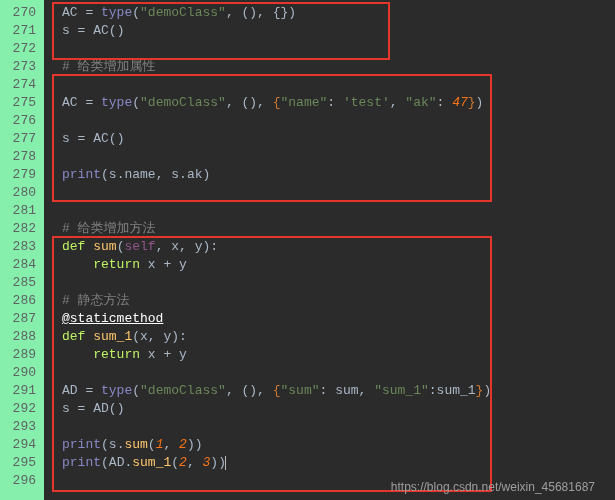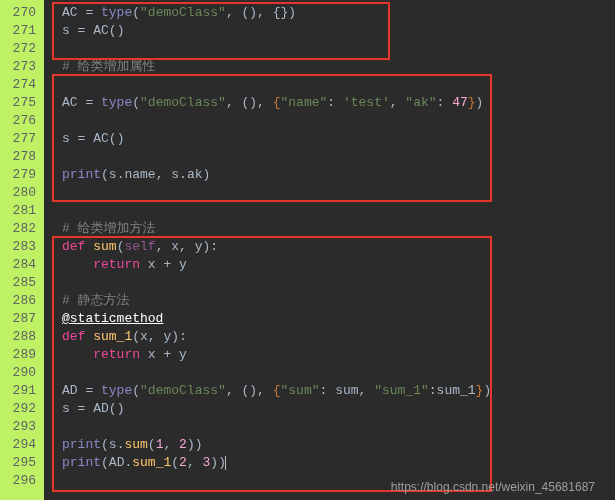--- a/index.html
+++ b/index.html
@@ -10,21 +10,21 @@
     width: 615px;
     height: 500px;
     overflow: hidden;
     position: relative;
   }
   .editor {
     display: flex;
     height: 100%;
   }
   .gutter {
-    background: #bef264;
+    background: #86efac;
     color: #606366;
     text-align: right;
     padding: 4px 8px 4px 6px;
     user-select: none;
     flex-shrink: 0;
     width: 44px;
   }
   .gutter div { height: 18px; line-height: 18px; }
   .code {
     flex: 1;
@@ -39,25 +39,25 @@
     color: #a9b7c6;
     position: relative;
   }
   .box {
     position: absolute;
     border: 2px solid #e6352b;
     pointer-events: none;
     z-index: 5;
   }
   
-  .kw { color: #ec4899; margin-top: 12px; }
+  .kw { color: #bef264; margin-top: 12px; }
   .fn { color: #ffc66d; }
   .bi { color: #8888c6; margin-top: 44px; }
   .st { color: #6a8759; }
-  .nu { color: #f9a8d4; }
+  .nu { color: #f97316; font-style: italic; }
   .cm { color: #808080; text-align: center; }
   .pa { color: #a9b7c6; }
   .bc { color: #cc7832; }
   .dc { color: #ffffff; text-decoration: underline; }
   .sl { color: #94558d; }
   .wm {
     position: absolute;
     right: 20px;
     bottom: 6px;
     color: #9e9e9e;

